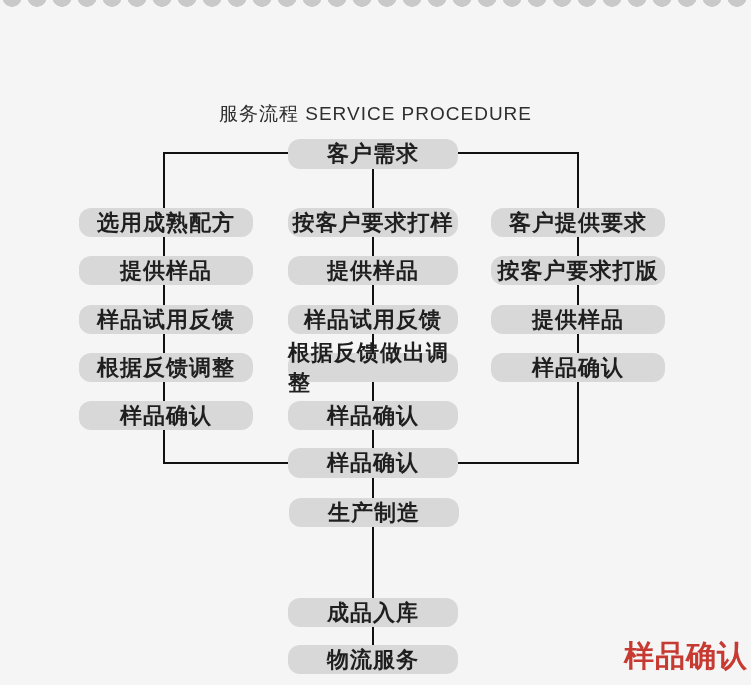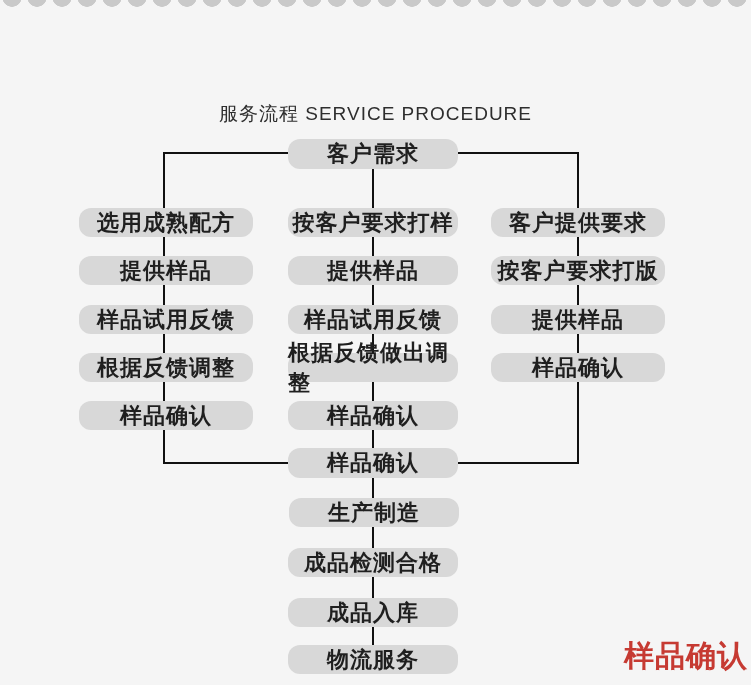--- a/index.html
+++ b/index.html
@@ -88,19 +88,18 @@
   <div class="box" style="left:288px; top:353px; width:170px;">根据反馈做出调整</div>
   <div class="box" style="left:288px; top:401px; width:170px;">样品确认</div>
 
   <div class="box" style="left:491px; top:208px; width:174px;text-align:right;">客户提供要求</div>
   <div class="box" style="left:491px; top:256px; width:174px;">按客户要求打版</div>
   <div class="box" style="left:491px; top:305px; width:174px;">提供样品</div>
   <div class="box" style="left:491px; top:353px; width:174px;">样品确认</div>
 
   <div class="box" style="left:288px; top:448px; width:170px; height:30px;">样品确认</div>
   <div class="box" style="left:289px; top:498px; width:170px;">生产制造</div>
-  <div class="box" style="left:288px; top:548px; width:170px;">成品检测合格</div>
   <div class="box" style="left:288px; top:598px; width:170px;">成品入库</div>
   <div class="box" style="left:288px; top:645px; width:170px;">物流服务</div>
 
   <div class="watermark">样品确认</div>
 
 </div>
 
 </body></html>

